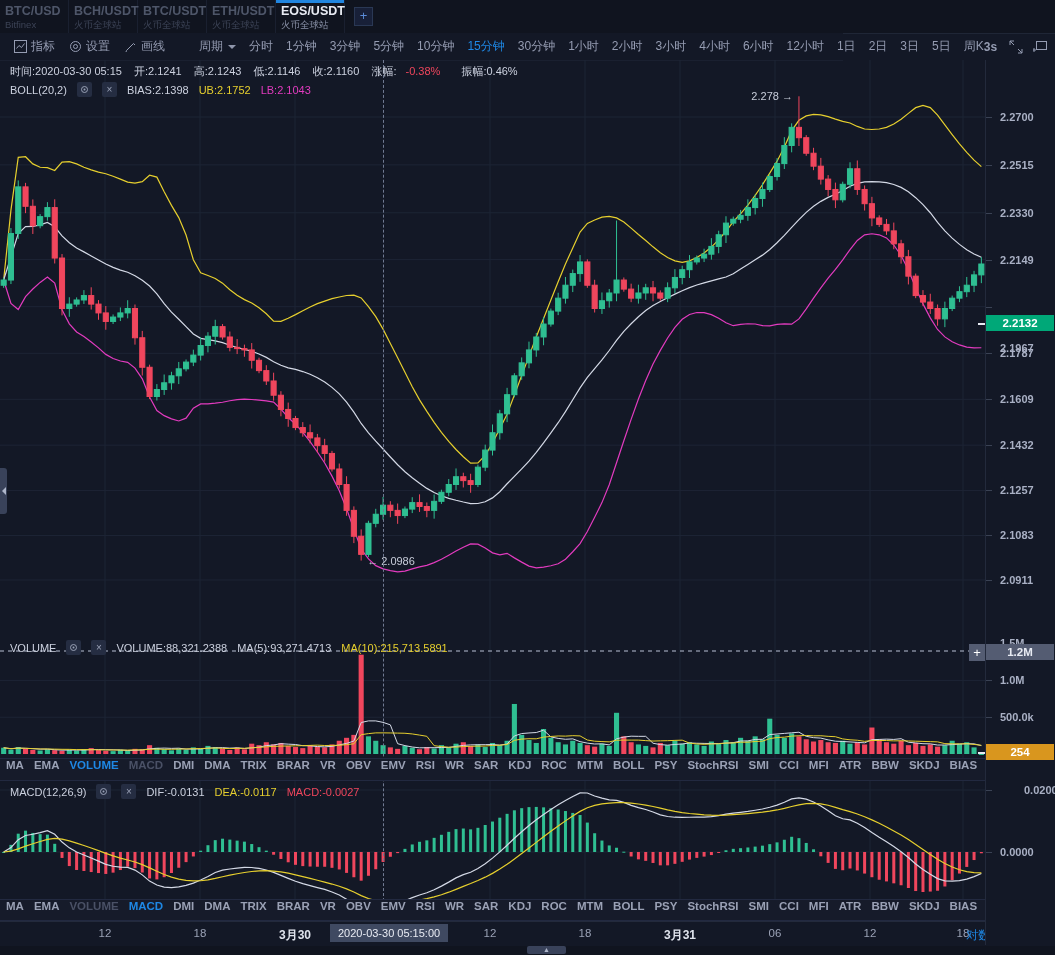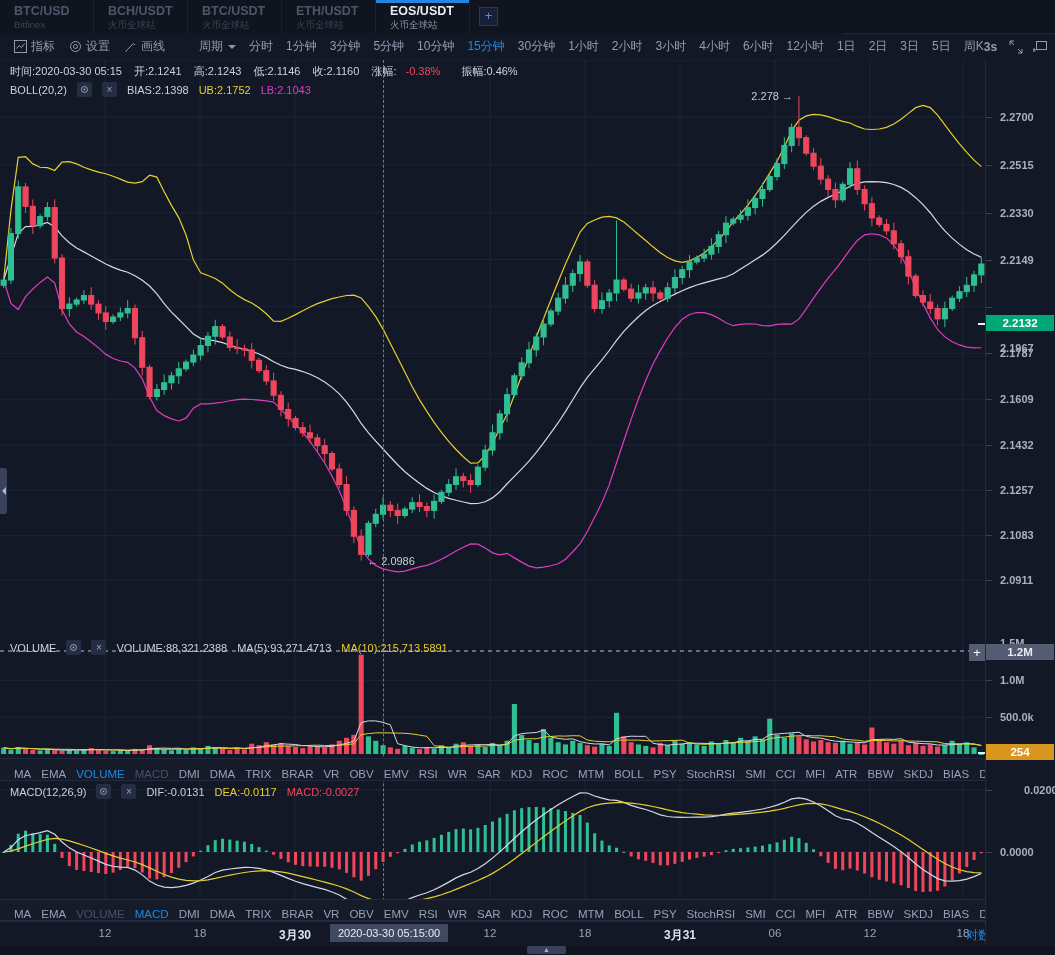--- a/index.html
+++ b/index.html
@@ -1,21 +1,21 @@
 <!DOCTYPE html>
 <html><head>
 <meta charset="utf-8">
 <style>
   html,body{margin:0;padding:0;background:#0c1019;}
   .app{position:relative;width:1055px;height:955px;background:#131826;overflow:hidden;
        font-family:"Liberation Sans",sans-serif;color:#c3c9d9;}
   
   .tabbar{position:absolute;left:0;top:0;width:1055px;height:33px;background:#10141f;
           border-bottom:1px solid #1f2636;display:flex;align-items:stretch;}
-  .tab{width:94px;position:relative;padding:4px 0 0 14px;border-right:1px solid #1a2030;cursor:pointer;box-sizing:border-box;}
+  .tab{width:69px;position:relative;padding:4px 0 0 5px;border-right:1px solid #1a2030;cursor:pointer;box-sizing:border-box;}
   .tab .t{font-size:12.5px;font-weight:bold;color:#4e5669;white-space:nowrap;}
   .tab .s{font-size:9.5px;color:#3c4356;margin-top:1px;white-space:nowrap;}
   .tab.active::before{content:"";position:absolute;left:0;right:0;top:0;height:3px;background:#2186e0;}
   .tab.active .t{color:#e8ebf3;}
   .tab.active .s{color:#8a92a8;}
   .tab-add{width:17px;height:17px;margin:7px 0 0 9px;border:1px solid #2a3854;color:#5b8cd8;
            font-size:13px;line-height:15px;text-align:center;background:#182038;cursor:pointer;}
   
   .toolbar{position:absolute;left:0;top:33px;width:843px;height:27px;display:flex;align-items:center;
            font-size:12px;color:#959cb2;background:#131826;border-bottom:1px solid #1a2030;}
@@ -34,21 +34,21 @@
   .infobar span{margin-right:9px;}
   .red{color:#f0465d;}
   .yellow{color:#e6cf2e;}
   .magenta{color:#e23bbf;}
   .paneheader{position:absolute;font-size:11px;color:#ccd1df;z-index:6;display:flex;align-items:center;white-space:nowrap;}
   .paneheader span{margin-right:10px;}
   .sqbtn{width:15px;height:15px;background:#252d42;border-radius:2px;margin-right:5px;display:inline-flex;
          align-items:center;justify-content:center;color:#99a1b6;font-size:10px;cursor:pointer;}
   
   .indrow{position:absolute;left:0;width:985px;background:#161b2a;border-top:1px solid #222940;
-          border-bottom:1px solid #222940;display:flex;align-items:flex-end;padding-left:14px;box-sizing:border-box;z-index:6;}
+          border-bottom:1px solid #222940;display:flex;align-items:flex-start;padding-left:6px;box-sizing:border-box;z-index:6;font-weight:bold;}
   .ind{font-size:11.5px;color:#9aa1b5;margin-right:10px;cursor:pointer;white-space:nowrap;}
   .ind.active{color:#1e88e5;}
   .ind.dim{color:#4a5166;}
   
   .axiscol{position:absolute;left:985px;top:60px;width:70px;height:885px;border-left:1px solid #232a3c;
            background:#131826;z-index:7;}
   .ptick{position:absolute;left:14px;font-size:11px;font-weight:600;color:#a9b0c4;white-space:nowrap;}
   .tickdash{position:absolute;left:0;width:6px;height:1px;background:#3a4254;}
   .axlabel{position:absolute;left:0;width:68px;text-align:center;font-size:11.5px;font-weight:bold;color:#fff;
            padding:2px 0;z-index:8;}

